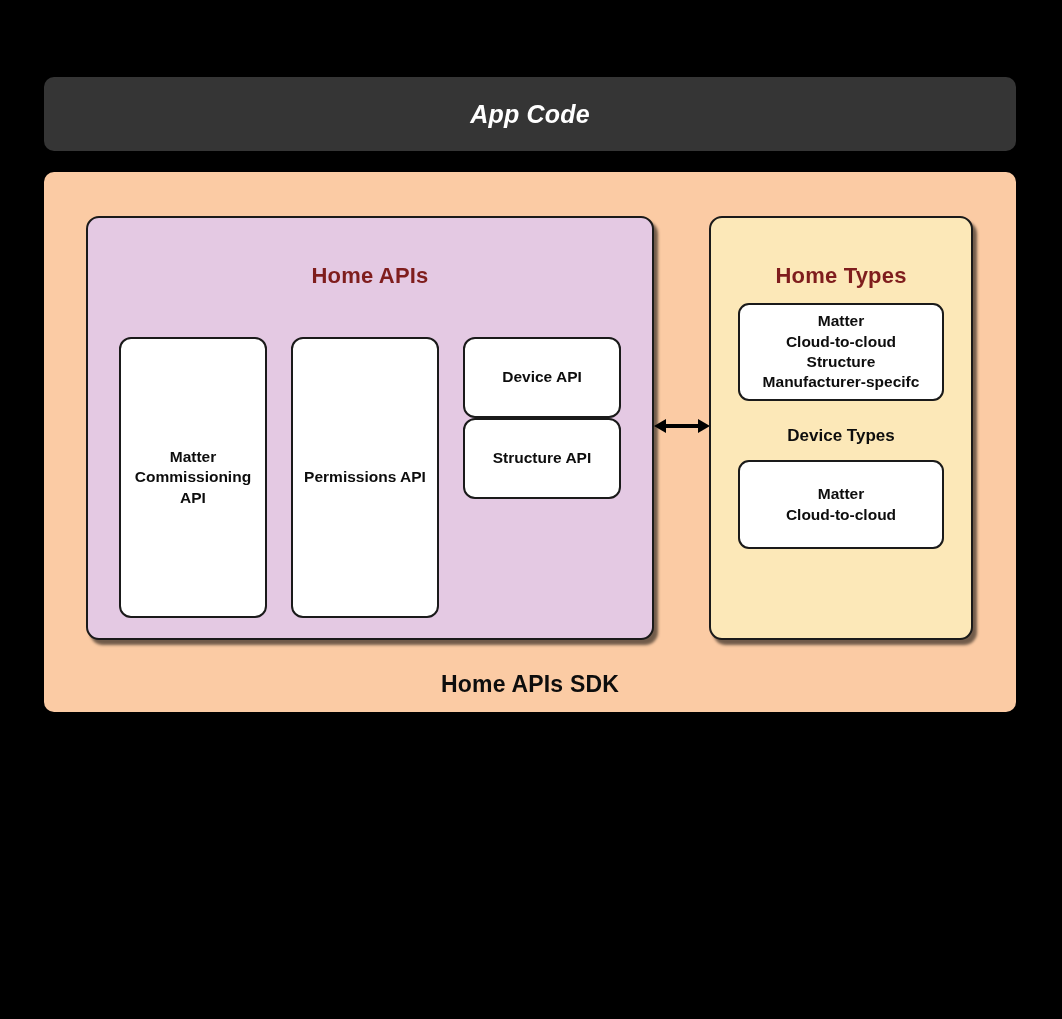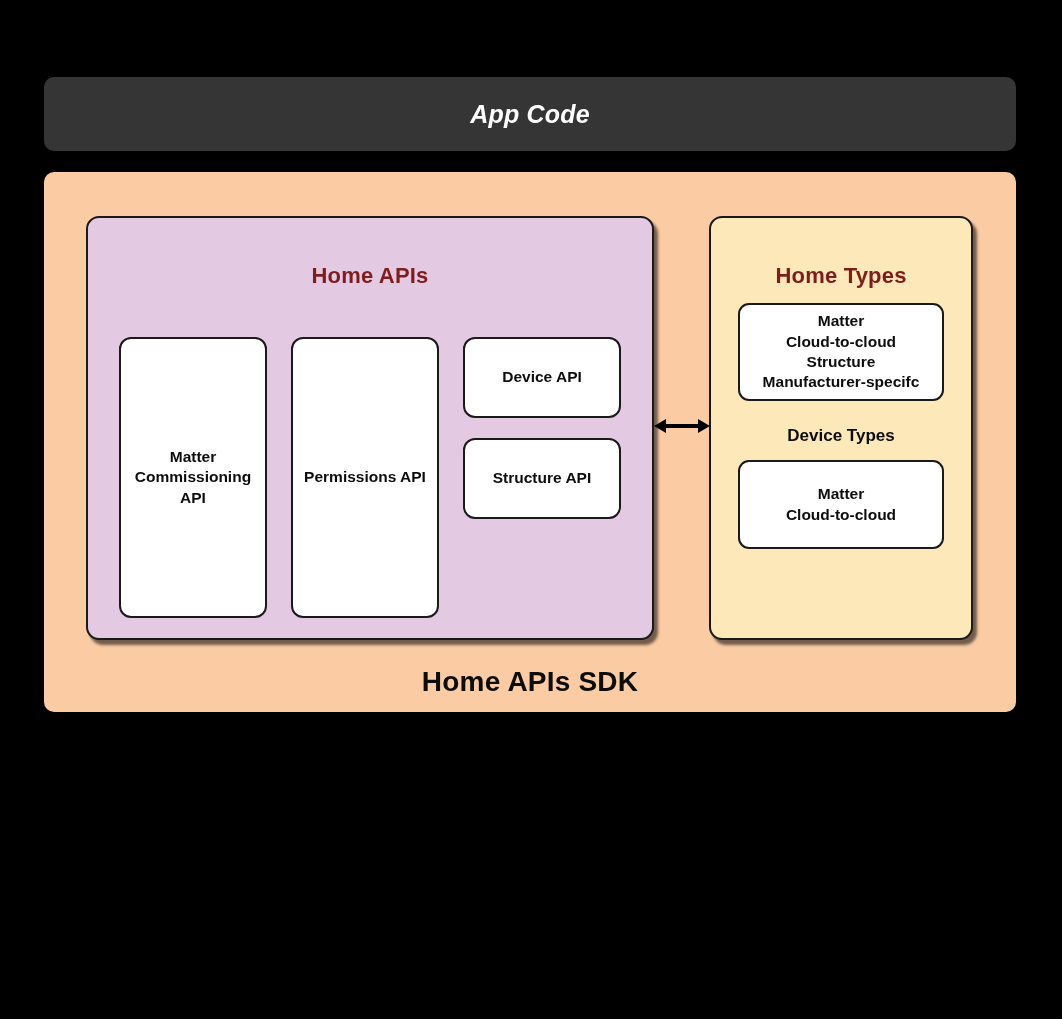--- a/index.html
+++ b/index.html
@@ -51,21 +51,21 @@
     background: #FBCBA4;
     border-radius: 10px;
   }
 
   .sdk-label {
     position: absolute;
     left: 0;
     right: 0;
     bottom: 14px;
     text-align: center;
-    font-size: 28px;
+    font-size: 23px;
     font-weight: bold;
     color: #0d0d0d;
     letter-spacing: 0.2px;
   }
 
   
   .panel {
     position: absolute;
     border: 2px solid #1a1a1a;
     border-radius: 13px;
@@ -112,21 +112,20 @@
     line-height: 1.33;
     padding: 4px;
   }
 
   .api-card.tall { width: 148px; height: 281px; }
   .api-card.small { width: 158px; height: 81px; }
 
   .api-stack {
     display: flex;
     flex-direction: column;
-    gap: 20px;
   }
 
   
   .panel-home-types {
     left: 665px;
     top: 44px;
     width: 264px;
     height: 424px;
     background: #FCE8B8;
   }

